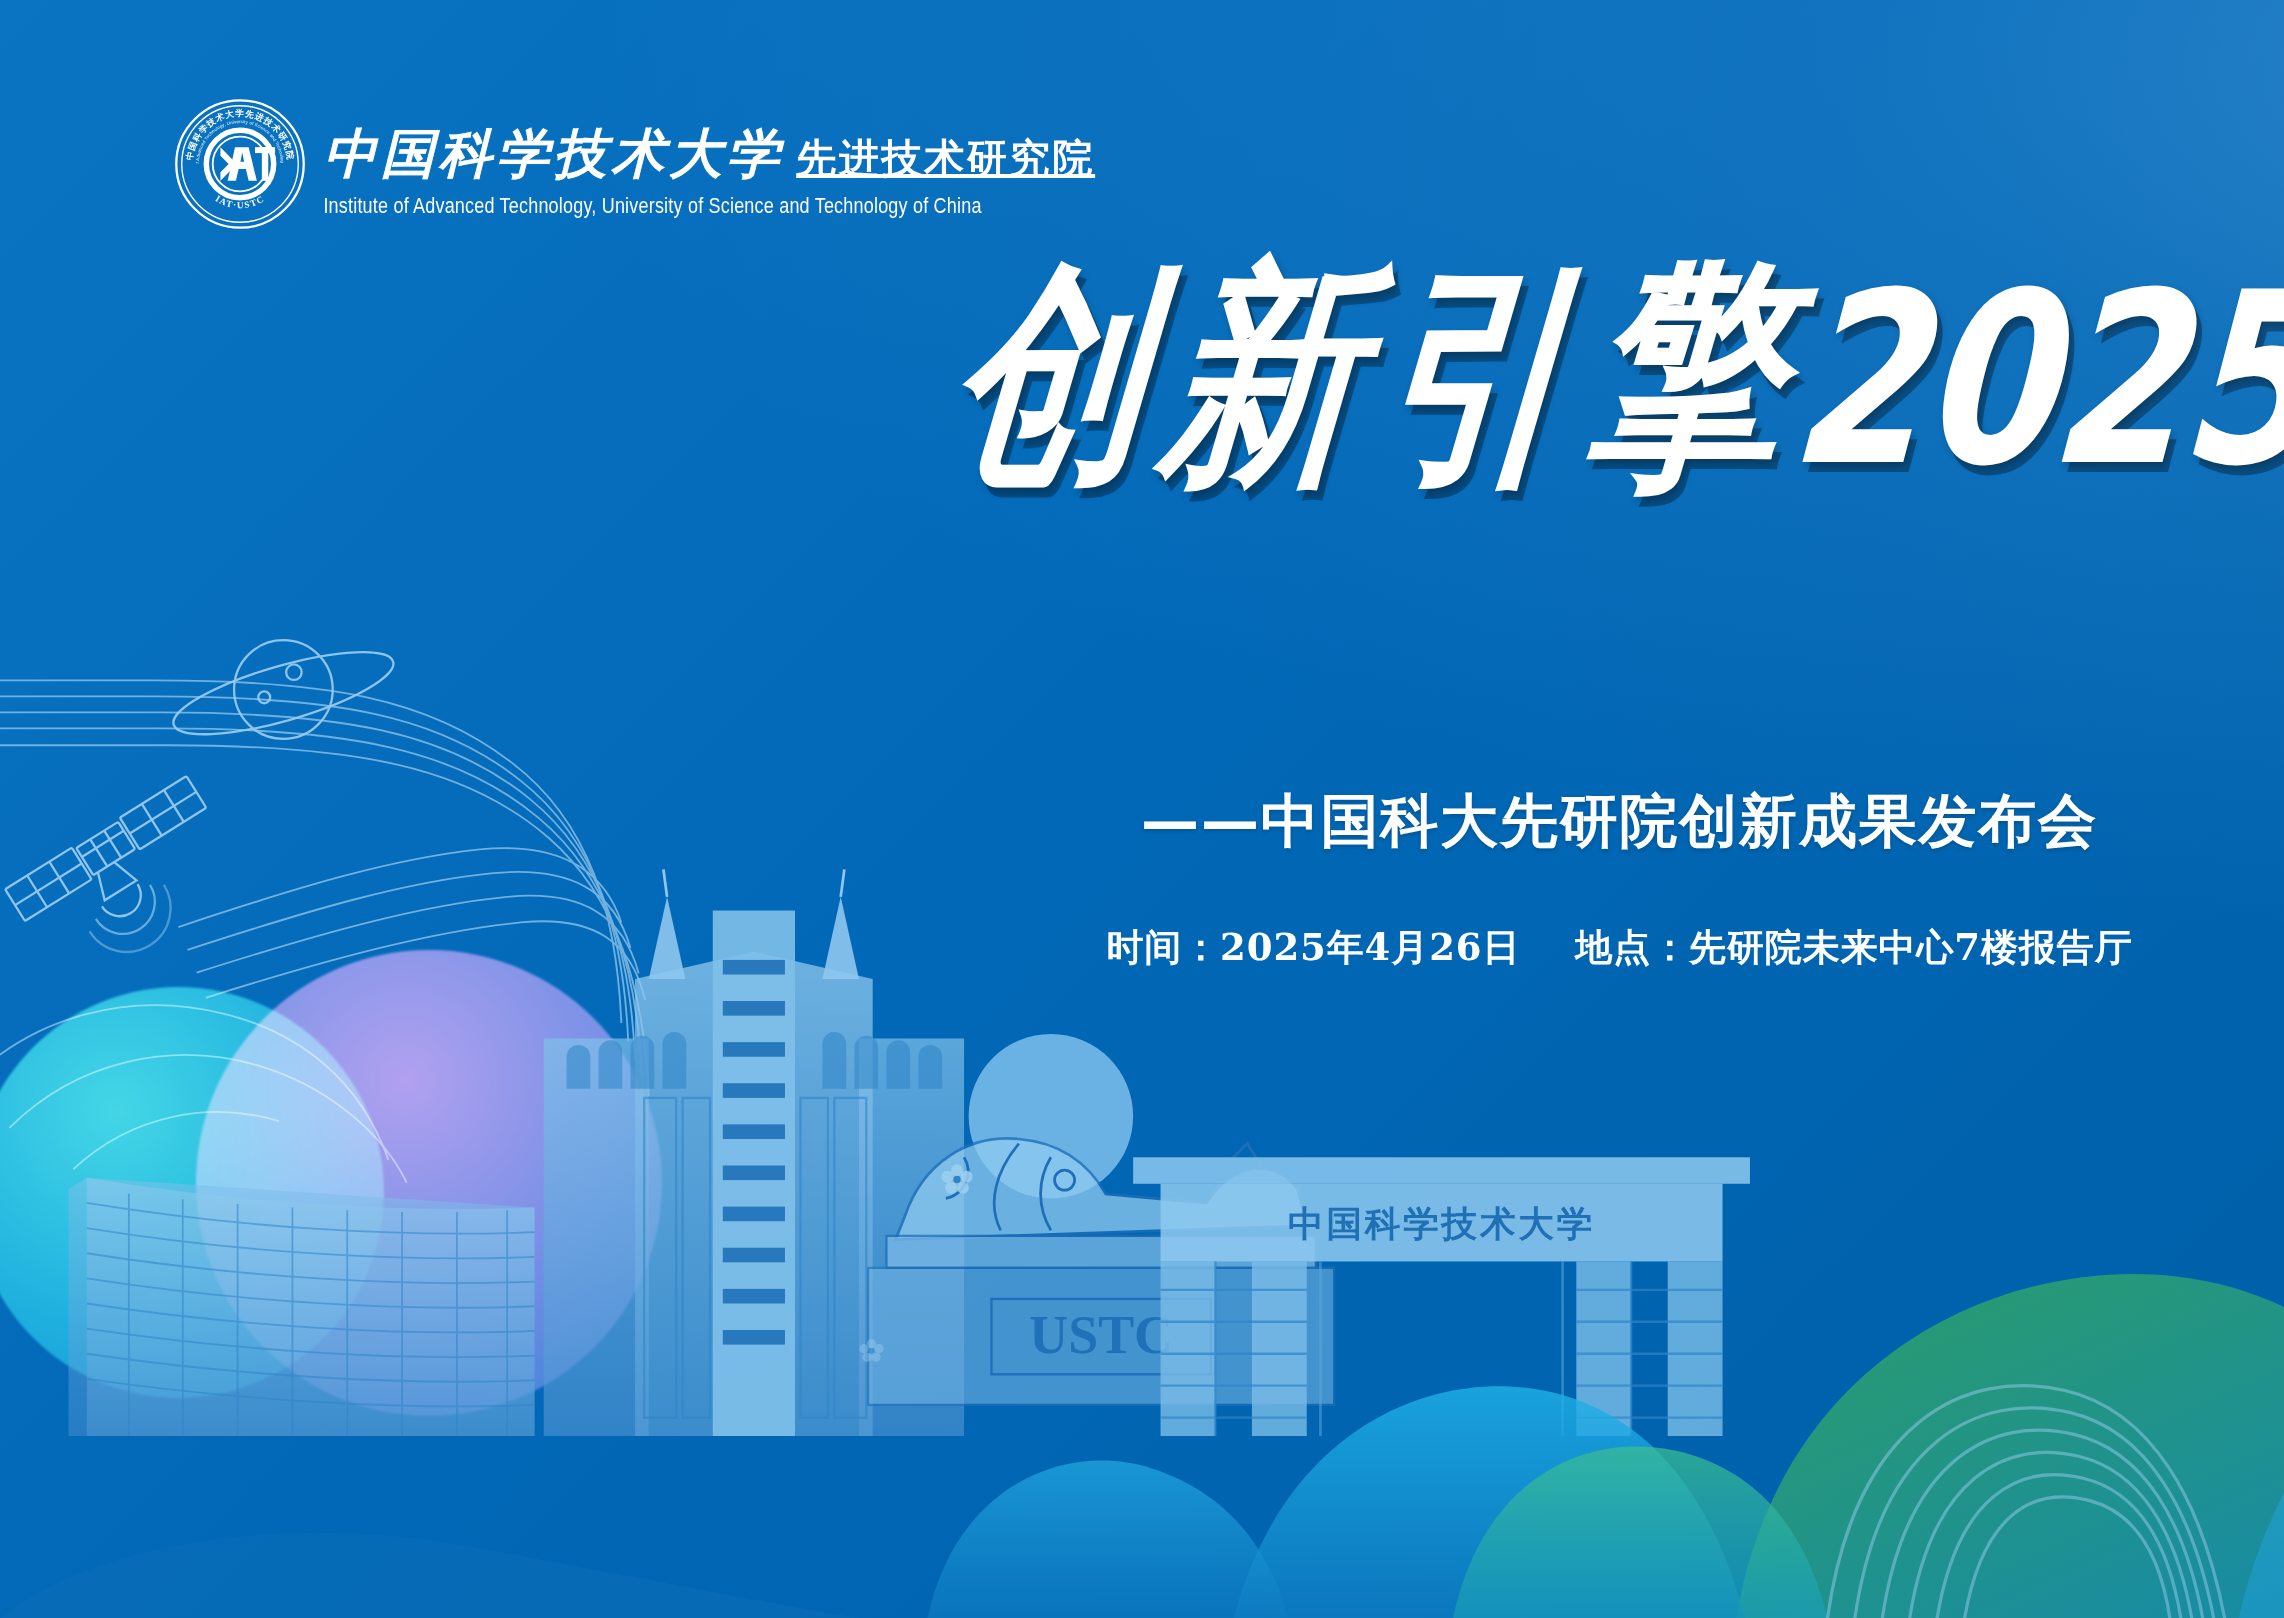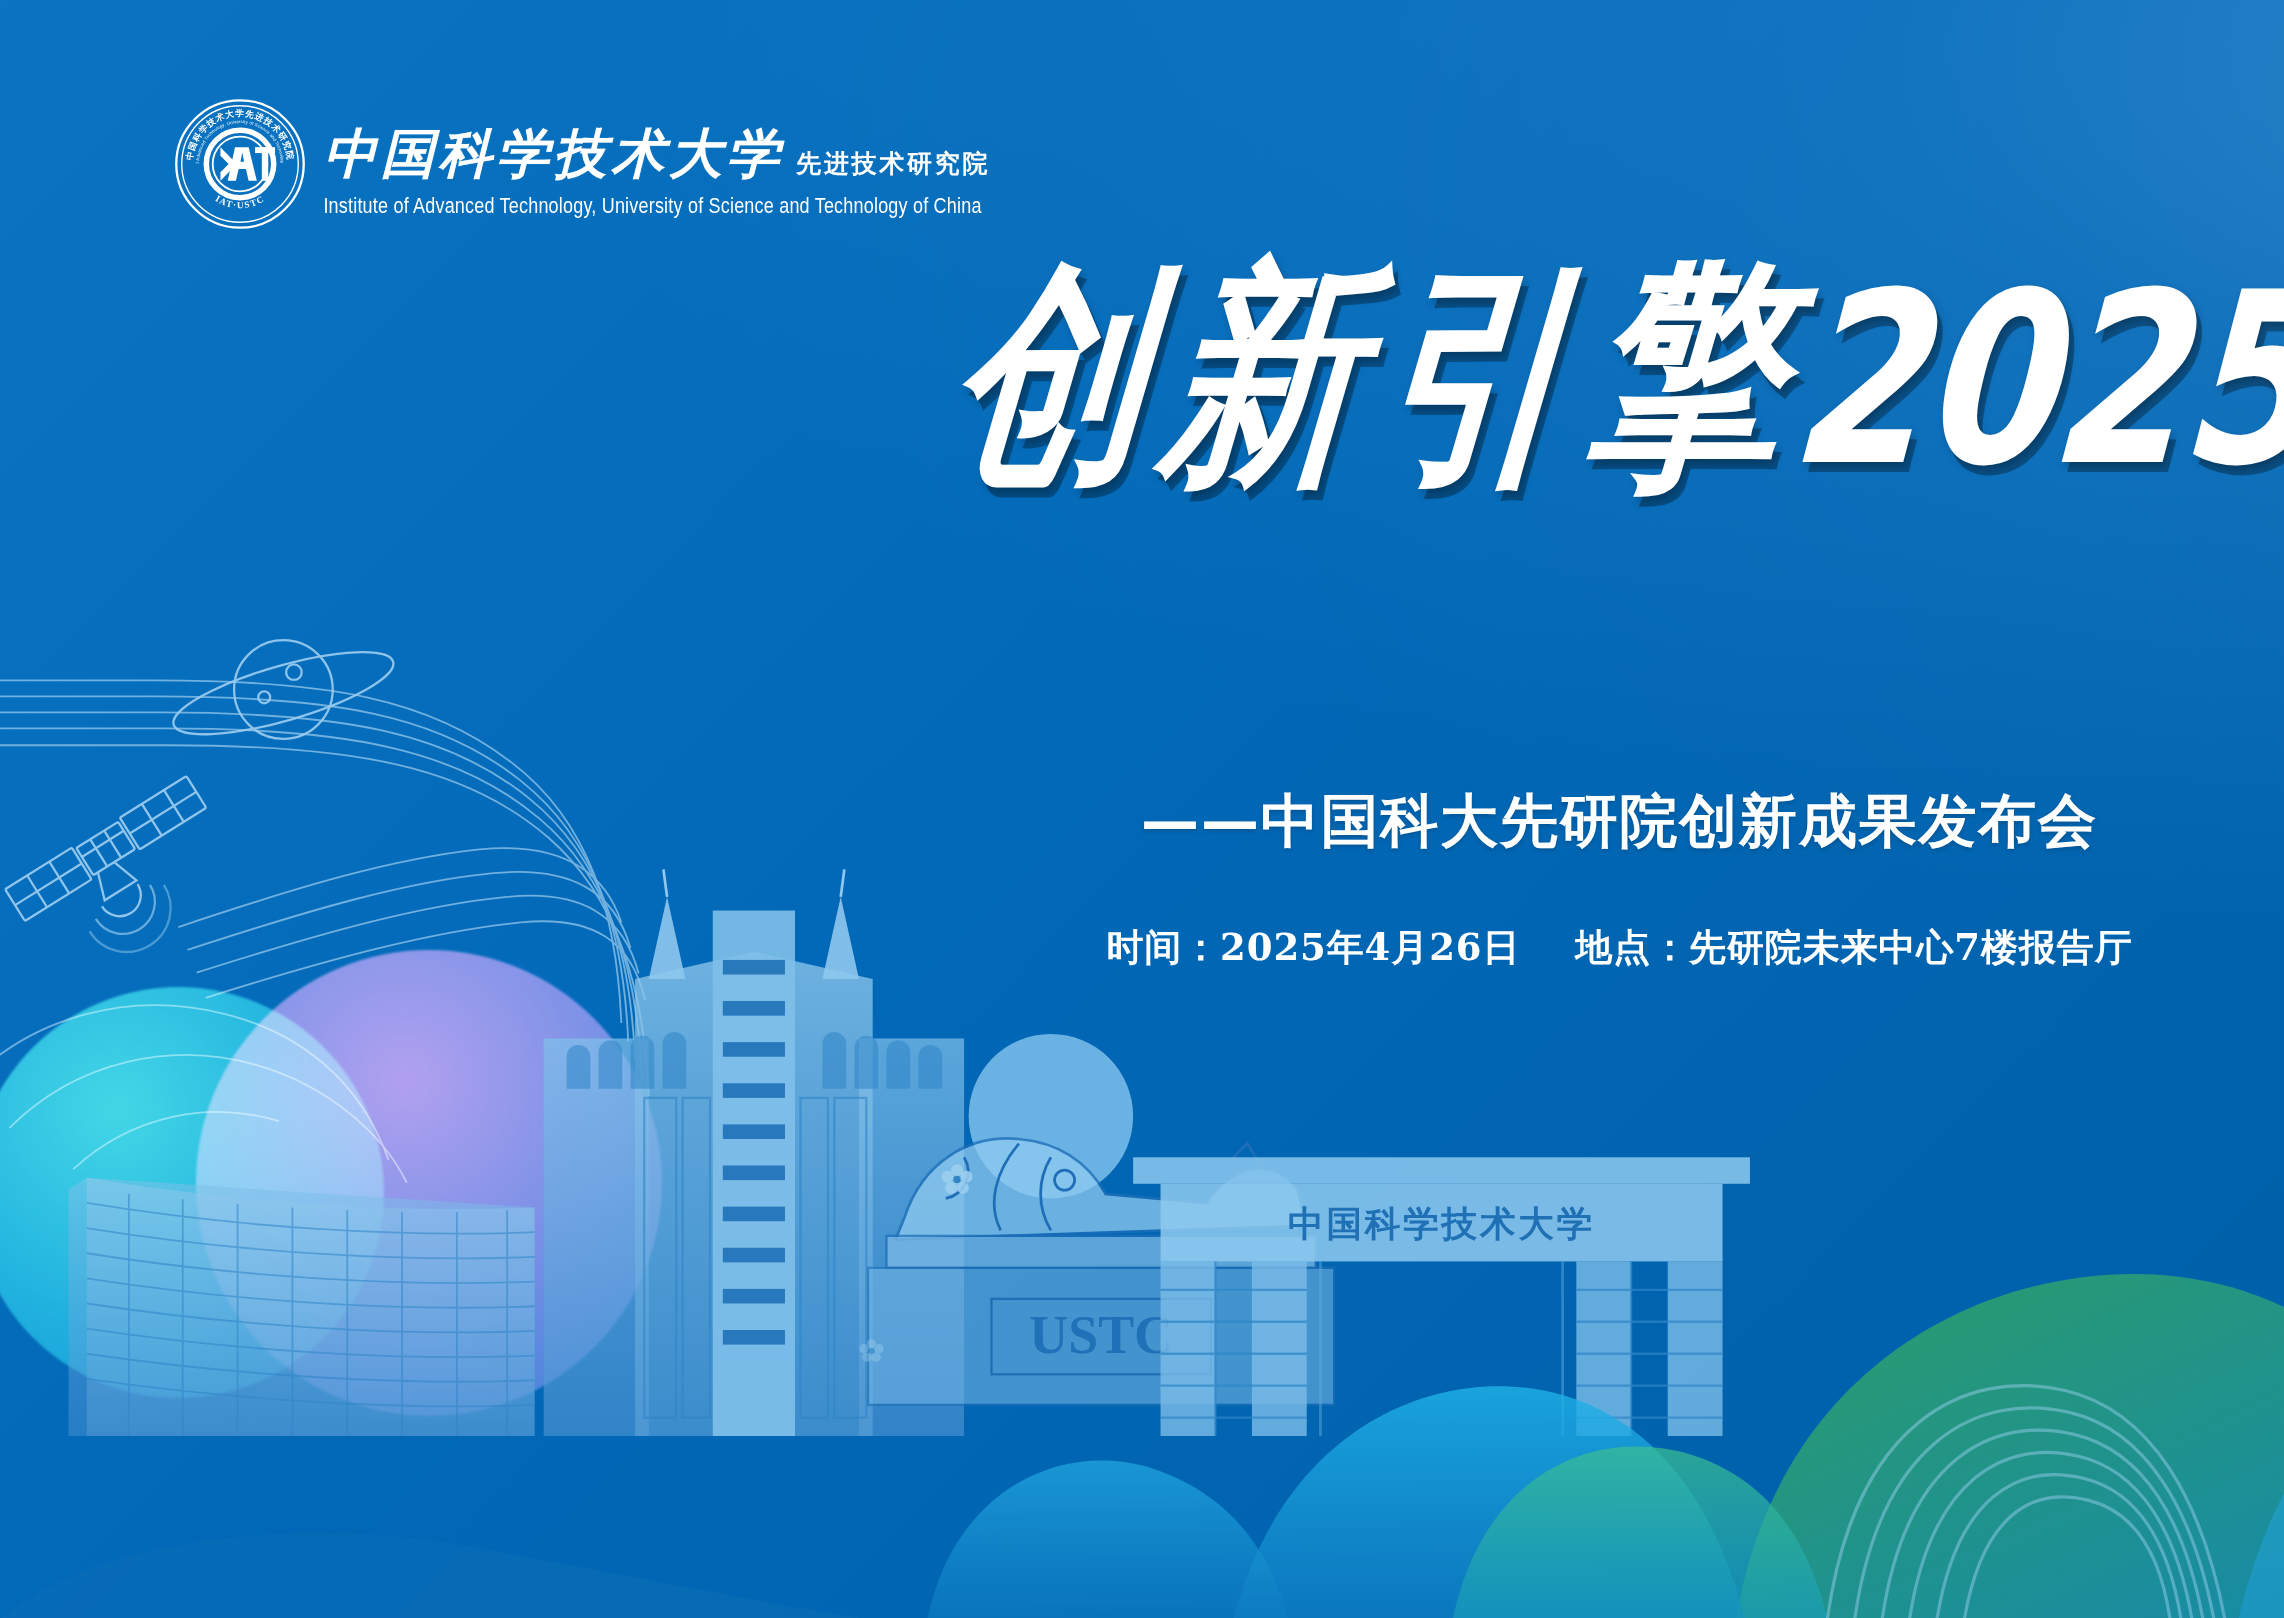--- a/index.html
+++ b/index.html
@@ -69,21 +69,21 @@
     display:flex;align-items:baseline;gap:12px;
     color:#fff;white-space:nowrap;
   }
   .logo-cn .big{
     font-family:"DejaVu Serif","Liberation Serif",serif;
     font-size:53px;font-weight:700;letter-spacing:4.6px;
     font-style:italic;text-shadow:0 0 0.9px rgba(255,255,255,.5);
   }
   .logo-cn .small{
     font-family:"DejaVu Serif","Liberation Serif",serif;
-    font-size:25px;font-weight:700;letter-spacing:2.7px;
+    font-size:40px;font-weight:700;letter-spacing:2.7px;text-decoration:underline;
   }
   .logo-en{
     color:#fff;font-size:18px;letter-spacing:0.2px;white-space:nowrap;
     font-family:"Liberation Sans",sans-serif;font-weight:400;
     transform:scaleY(1.18);transform-origin:left center;
   }
 
   
   .title-wrap{
     position:absolute;left:0;right:0;top:301px;

